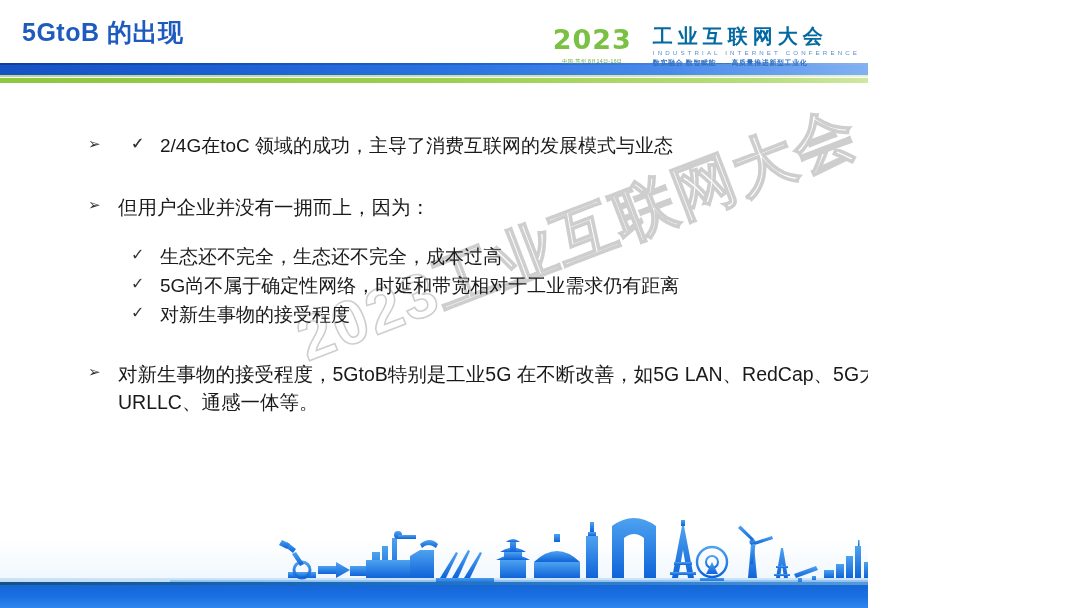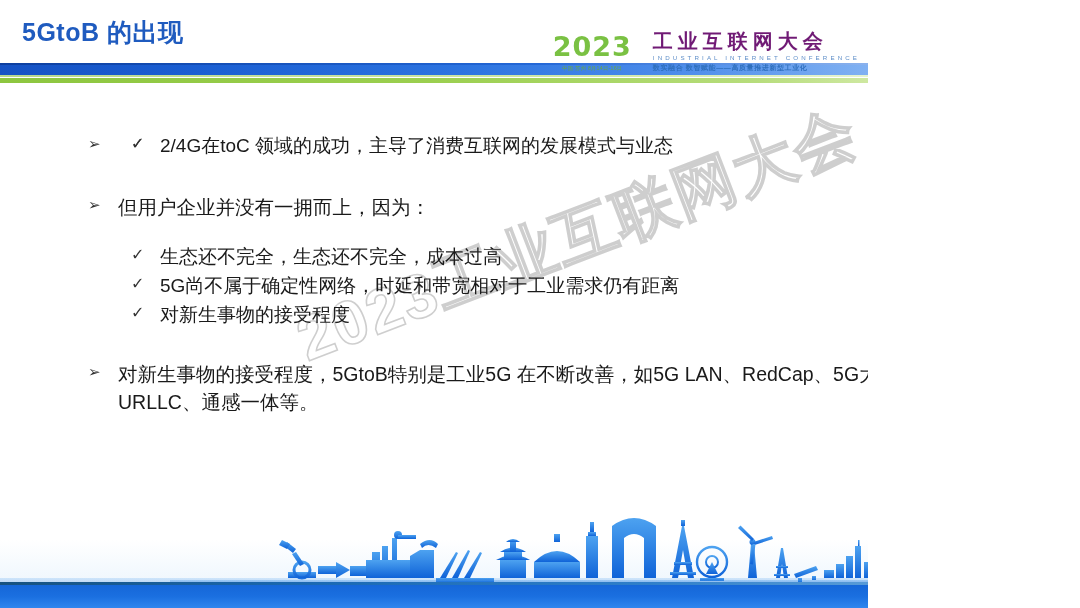--- a/index.html
+++ b/index.html
@@ -67,21 +67,21 @@
     background: linear-gradient(90deg, #7cb832 0%, #a8d663 55%, #f0f8e2 100%);
     opacity: .55;
   }
 
   
   .logo {
     position: absolute;
     right: 8px;
     top: 26px;
     display: flex;
-    align-items: center;
+    align-items: flex-start;
     height: 52px;
   }
   .logo-left {
     display: flex;
     flex-direction: column;
     align-items: center;
     justify-content: center;
     padding-right: 10px;
   }
   .logo-year {
@@ -106,21 +106,21 @@
     margin: 4px 10px 4px 0;
   }
   .logo-right {
     display: flex;
     flex-direction: column;
     justify-content: center;
   }
   .logo-cn {
     font-size: 20px;
     font-weight: 700;
-    color: #701a75;
+    color: #0369a1;
     letter-spacing: 5px;
     line-height: 1.05;
     white-space: nowrap;
   }
   .logo-en {
     font-size: 6.2px;
     color: #5f8fc9;
     letter-spacing: 3.1px;
     margin-top: 2px;
     white-space: nowrap;

